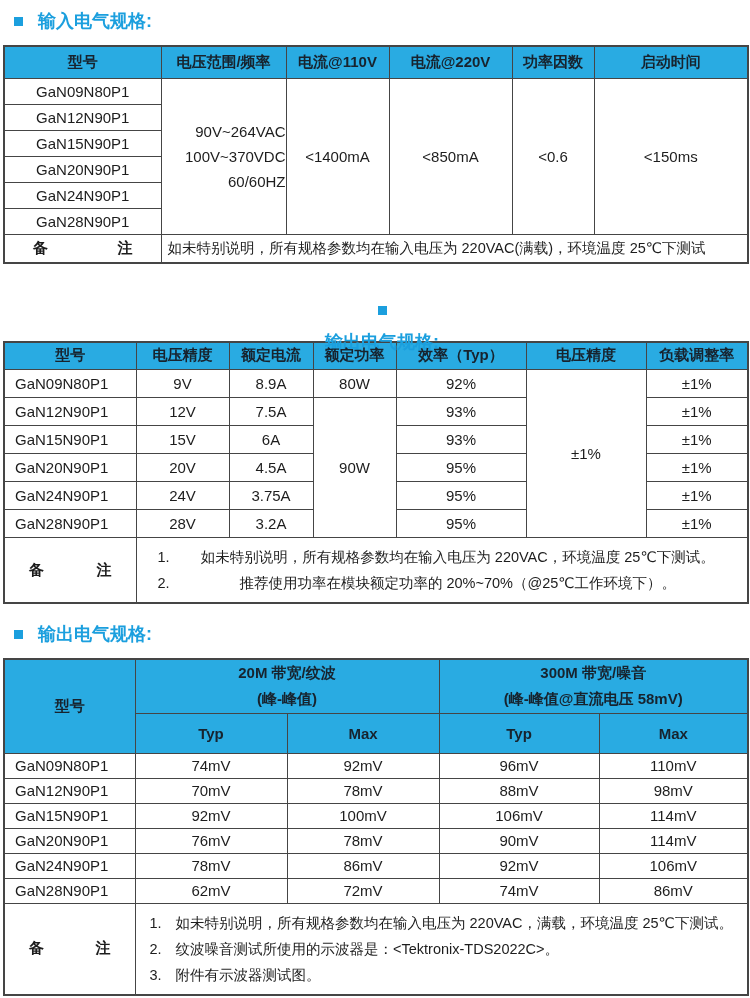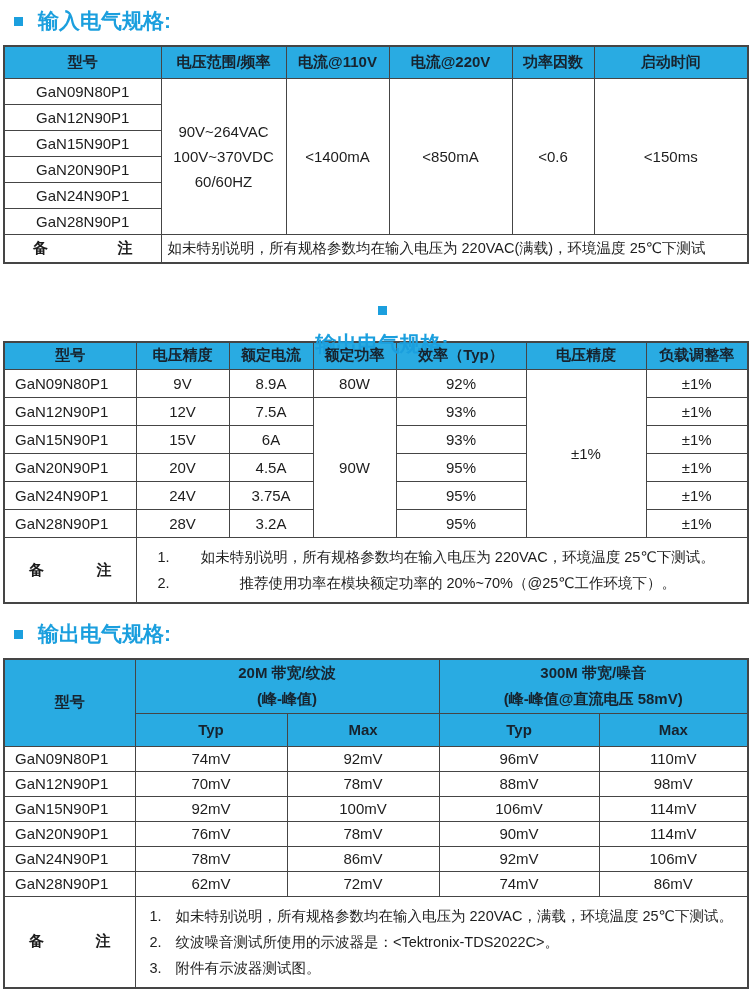--- a/index.html
+++ b/index.html
@@ -12,21 +12,21 @@
   *{margin:0;padding:0;box-sizing:border-box;}
   html,body{background:#ffffff;}
   body{
     width:750px;height:998px;
     font-family:"Liberation Sans","DejaVu Sans",sans-serif;
     color:var(--body-text);
     overflow:hidden;
   }
   .sec-title{
     display:flex;align-items:center;gap:15px;
-    color:var(--accent);font-size:21px;font-weight:bold;
+    color:var(--accent);font-size:18px;font-weight:bold;
     margin-left:14px;height:22px;
   }
   .sec-title .bullet{
     width:9px;height:9px;background:var(--accent);flex:0 0 auto;
   }
   .t1-title{margin-top:10px;margin-bottom:13px;}
   .t2-title{margin-top:42px;margin-bottom:13px;flex-direction:column;}
   .t3-title{margin-top:19px;margin-bottom:13px;}
   table{
     border-collapse:collapse;
@@ -41,29 +41,29 @@
     overflow:hidden;white-space:nowrap;
   }
   th{
     background:var(--hdr-bg);
     color:var(--hdr-text);
     font-weight:bold;
   }
   
   .t1 th{height:32px;}
   .t1 td{height:26px;}
-  .t1 .vrange div{line-height:25px;}
+  .t1 .vrange div{line-height:25px;text-align:right;}
   
   .t2 th{height:28px;}
   .t2 td{height:28px;text-align:center;}
   .t2 .model-col{text-align:left;padding-left:10px;}
   
   .t3 .h1 th{height:54px;}
   .t3 .h1 .grp div{line-height:26px;}
-  .t3 .h2 th{height:33px;}
+  .t3 .h2 th{height:40px;}
   .t3 td{height:25px;}
   .t3 .model-col{text-align:left;padding-left:10px;}
   
   .note-label{
     font-weight:bold;font-size:15px;
   }
   .note-label .spread{
     display:flex;justify-content:space-between;
     padding:0 28px;
   }

